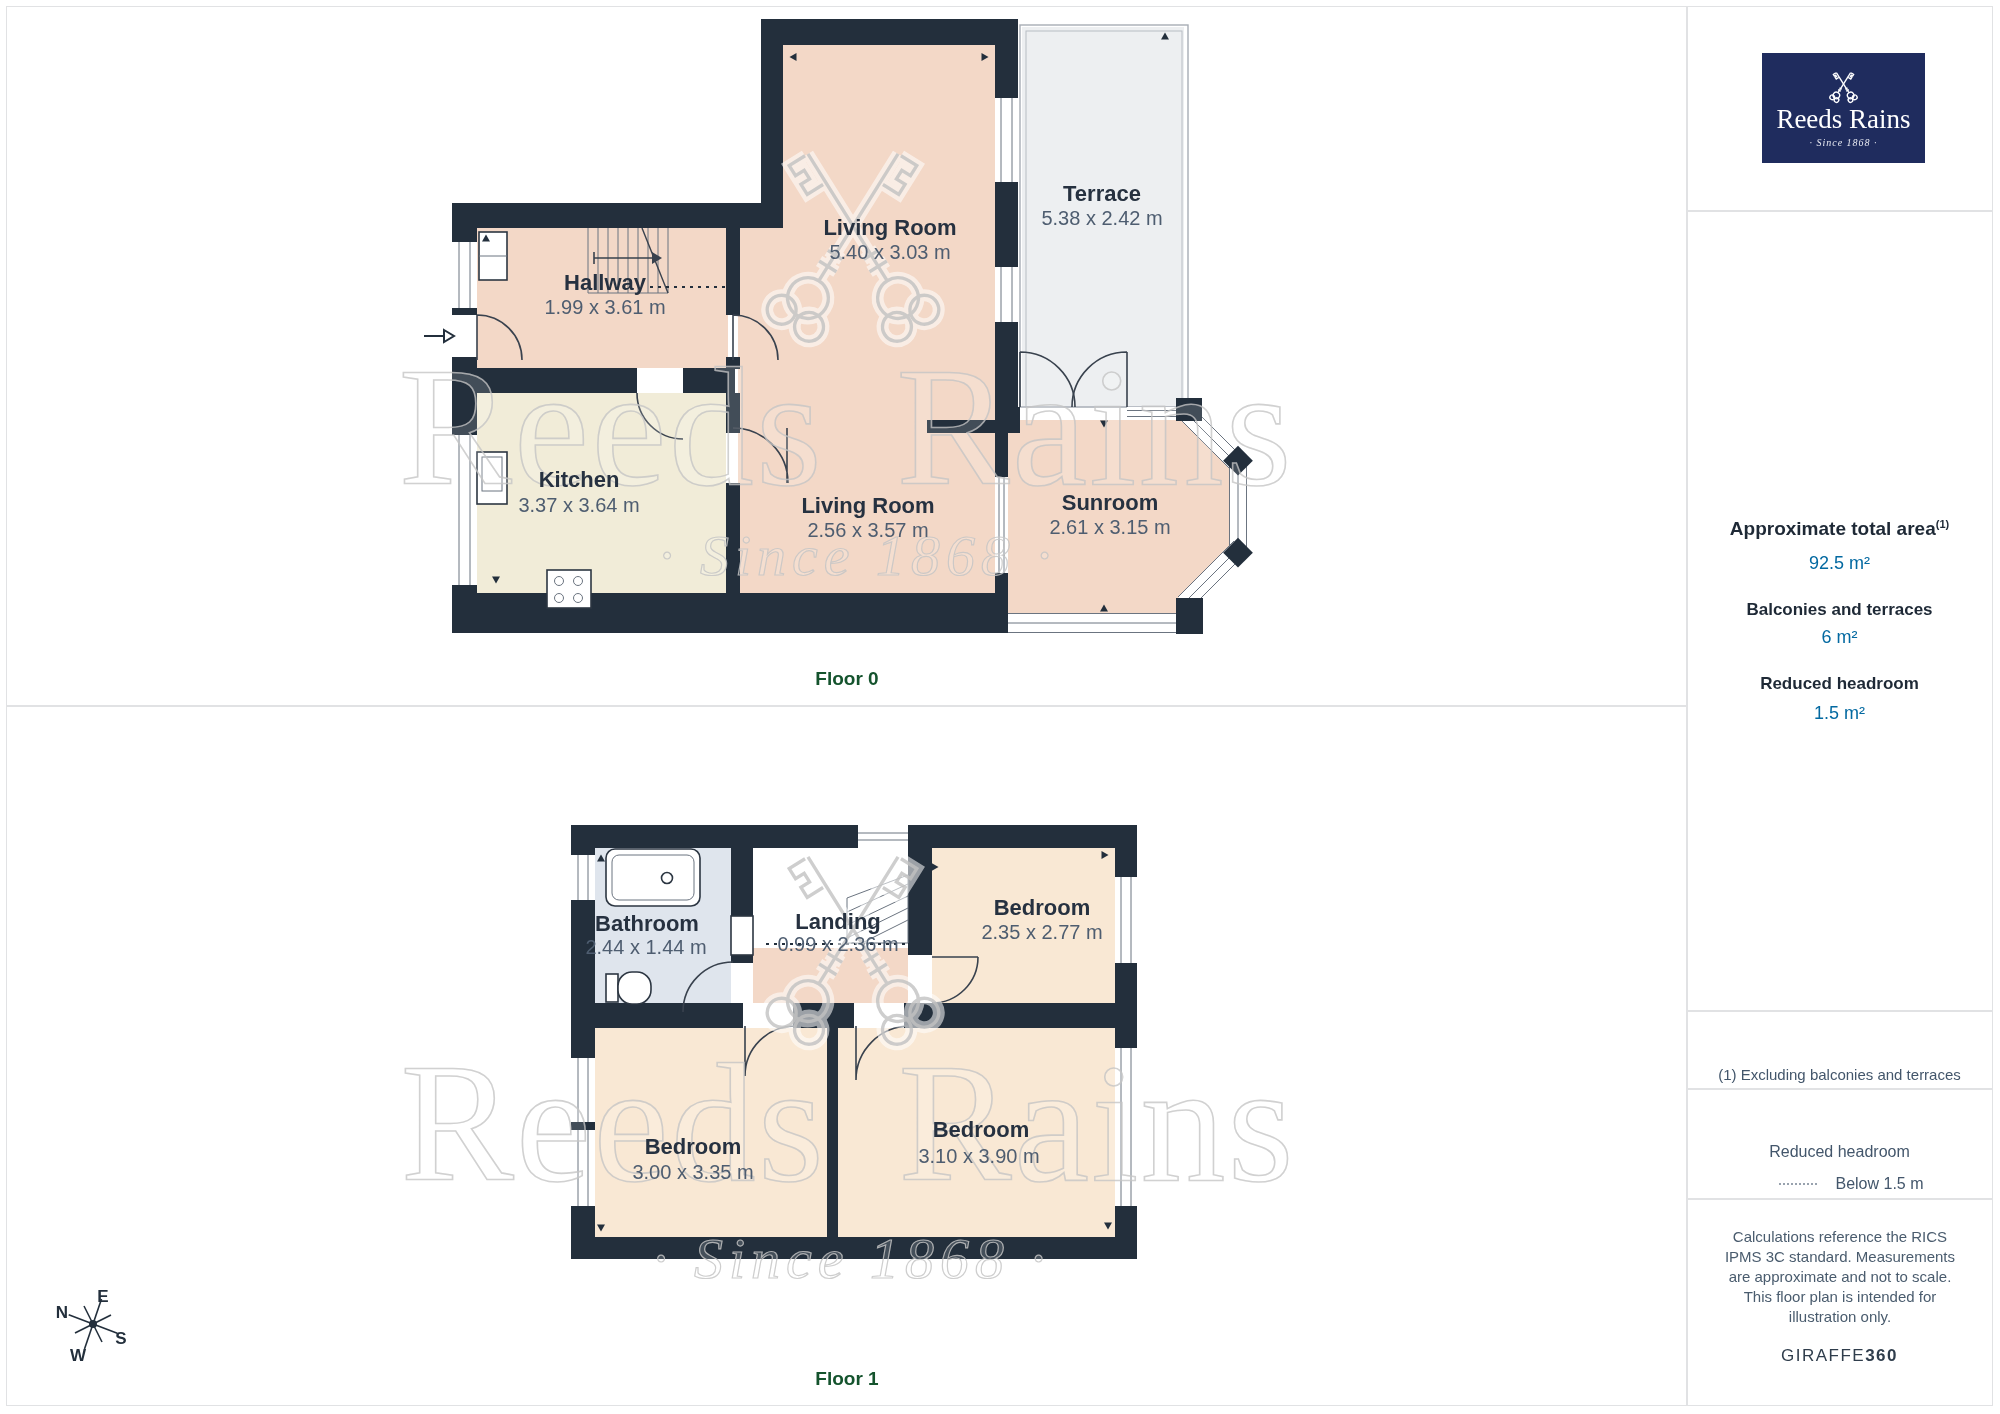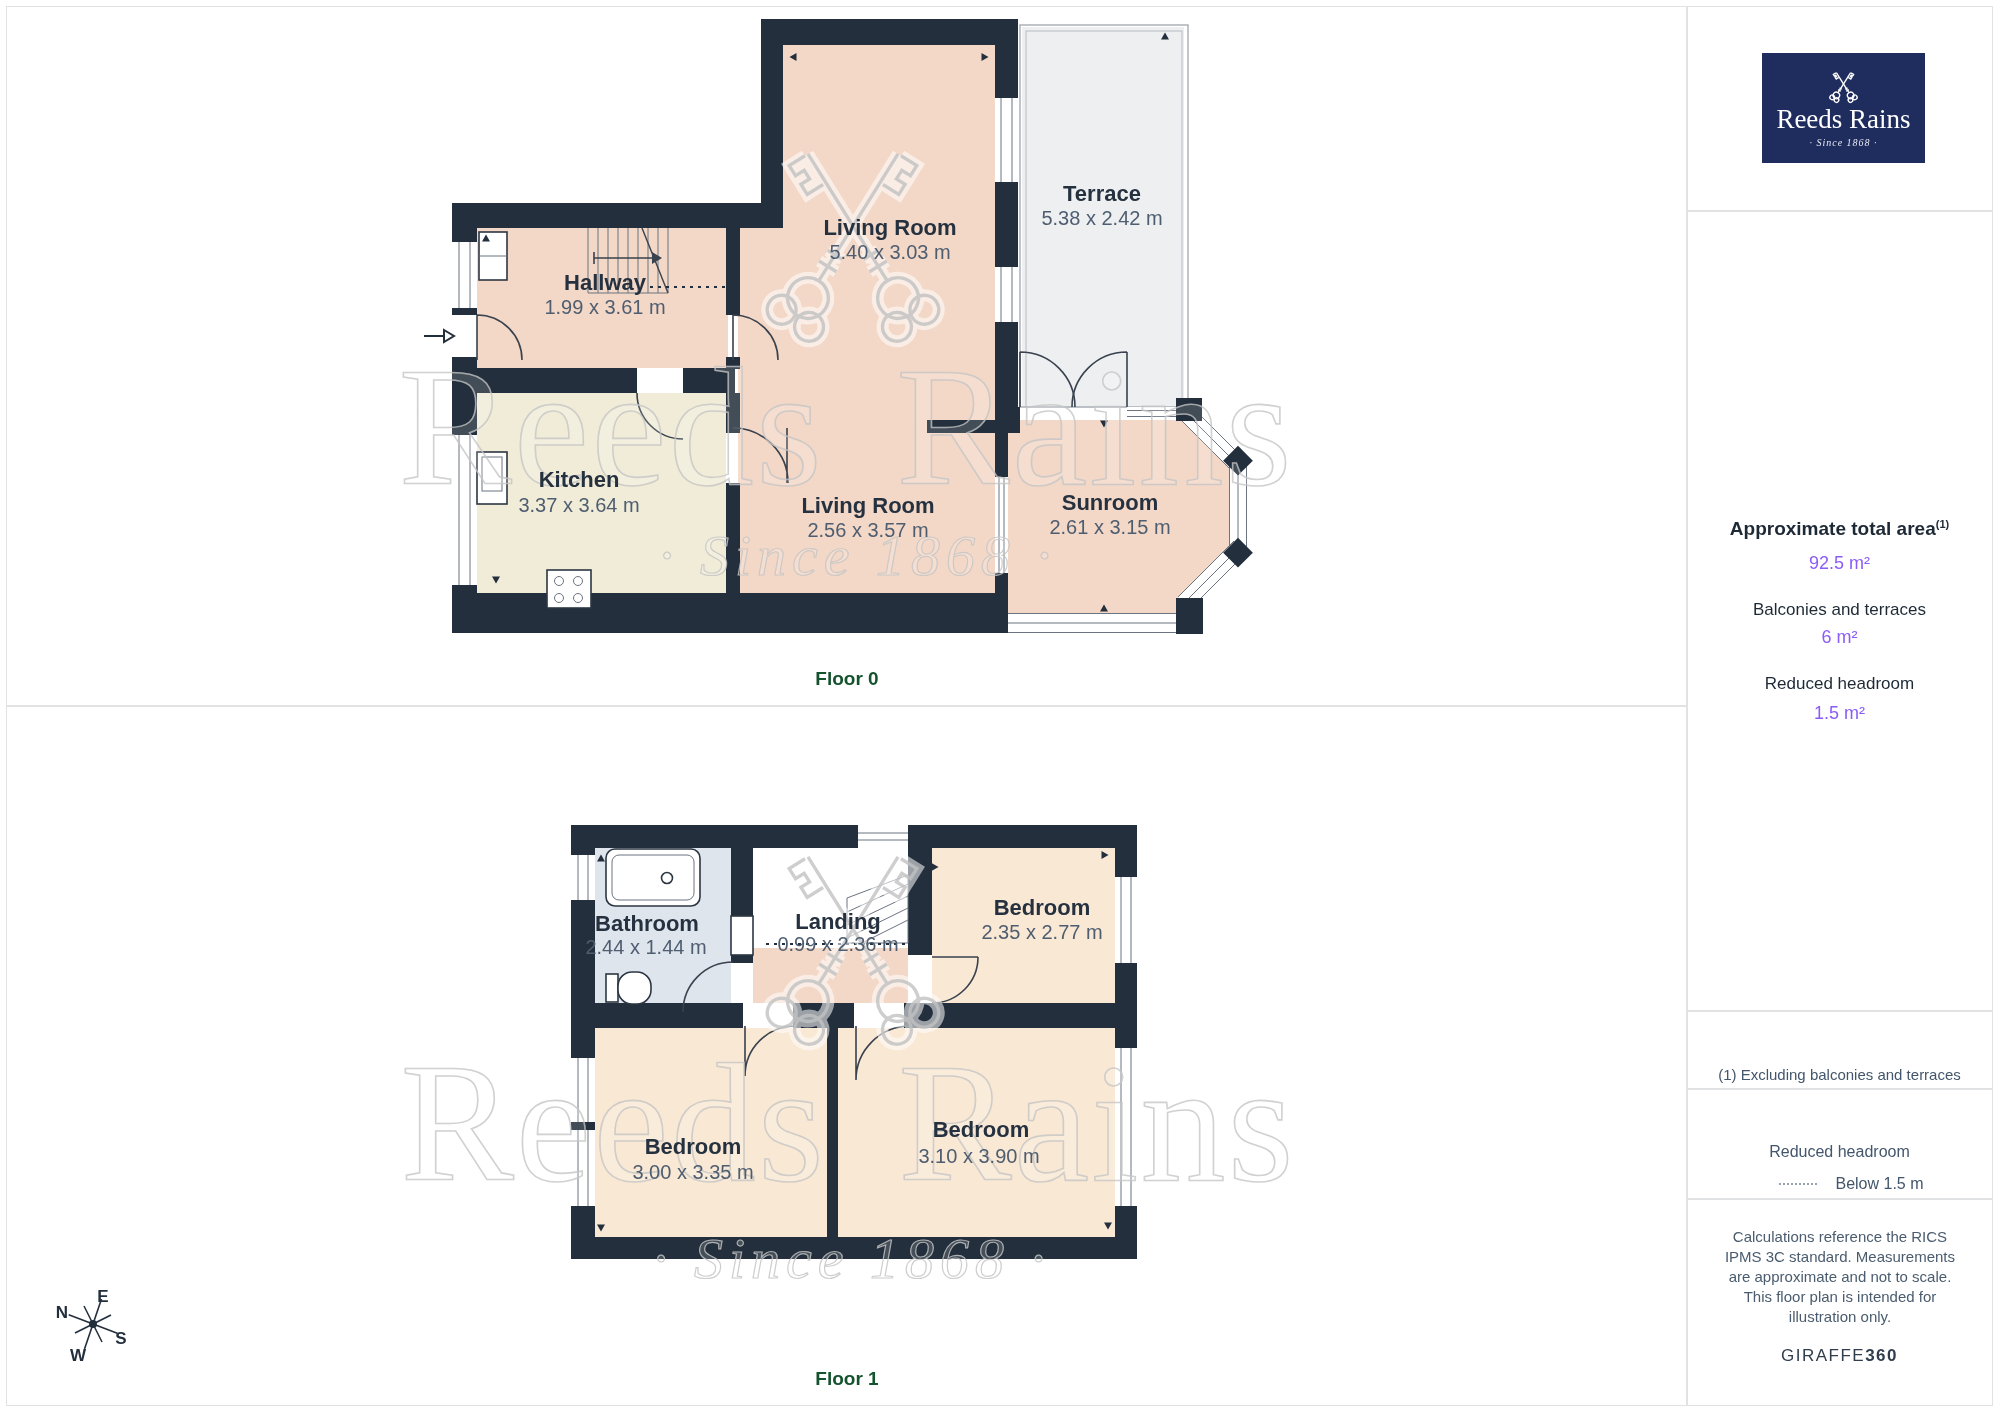--- a/index.html
+++ b/index.html
@@ -33,22 +33,22 @@
   .wmk-fg{stroke:#c2c2c2;stroke-width:2;opacity:.8;fill:none;}
 
   
   .floor-caption{position:absolute;left:647px;width:400px;text-align:center;
                  font-size:19px;font-weight:700;color:#14532d;}
 
   
   .sb{position:absolute;left:1686px;width:307px;text-align:center;color:#1e2936;margin-top:26px;}
   .sb-head{font-size:19px;font-weight:700;color:#1e2936;}
   .sb-head sup{font-size:11px;}
-  .sb-val{font-size:18px;color:#8b5cf6;}
-  .sb-label{font-size:17px;font-weight:400;color:#1e2936;}
+  .sb-val{font-size:18px;color:#0369a1;}
+  .sb-label{font-size:17px;font-weight:700;color:#1e2936;}
   .sb-note{font-size:15px;color:#43566b;}
   .legend-row{display:flex;align-items:center;justify-content:center;gap:18px;color:#43566b;font-size:16px;padding-left:12px;}
   .legend-dots{width:38px;height:0;border-top:2px dotted #98a2ae;}
   .disclaimer{position:absolute;left:1716px;top:1227px;width:248px;text-align:center;
               font-size:15px;line-height:20px;color:#4a5c6e;}
   .giraffe{position:absolute;left:1686px;top:1346px;width:307px;text-align:center;
            font-size:17px;letter-spacing:1.5px;color:#2f3d4c;}
   .giraffe b{font-weight:700;}
 
   

